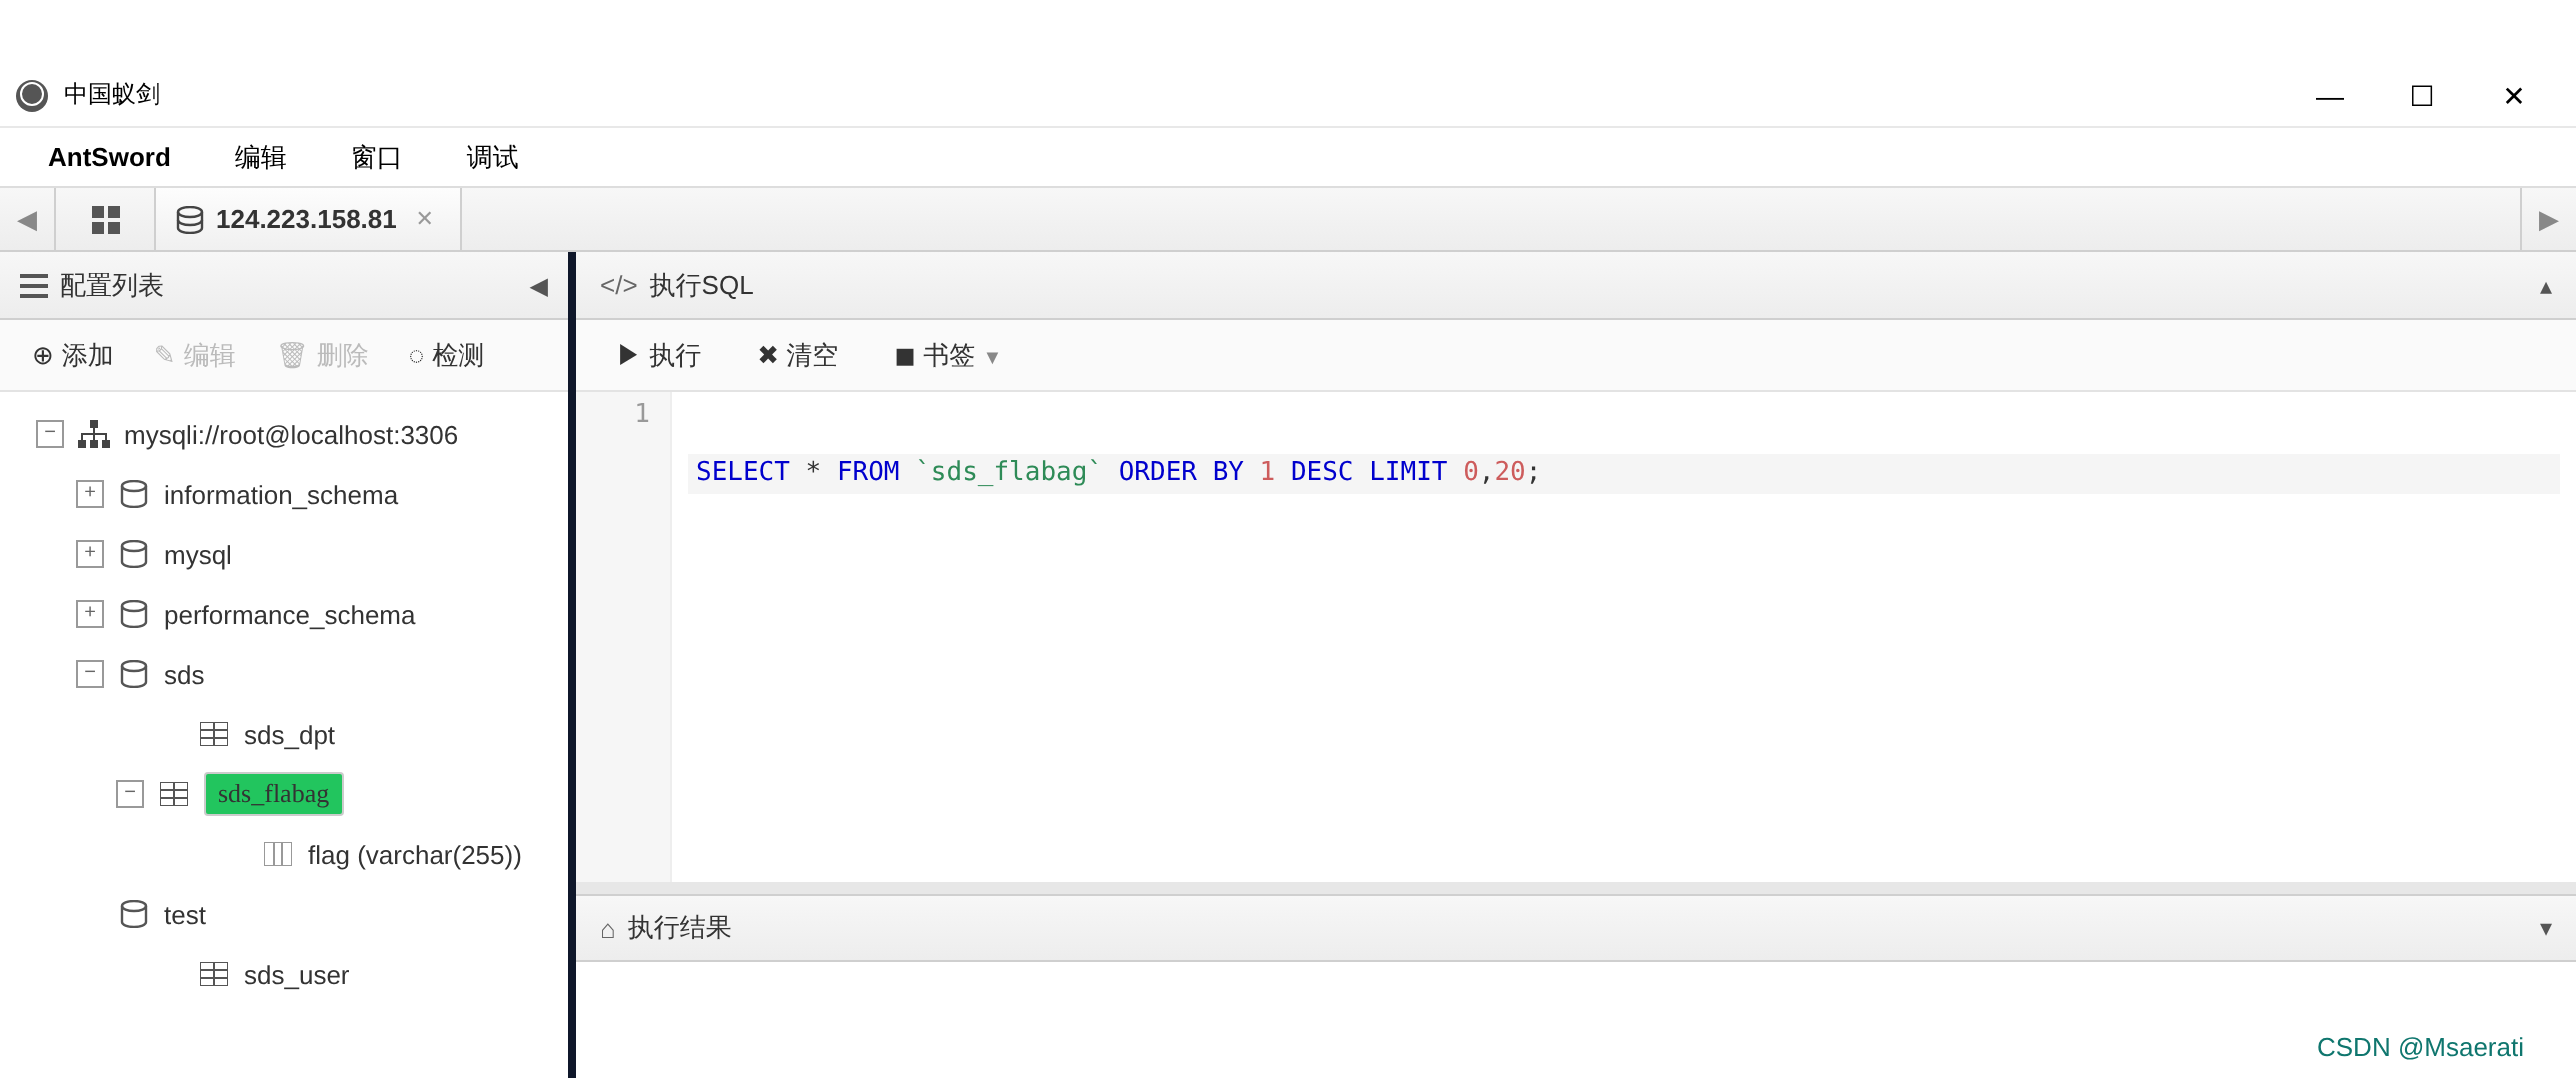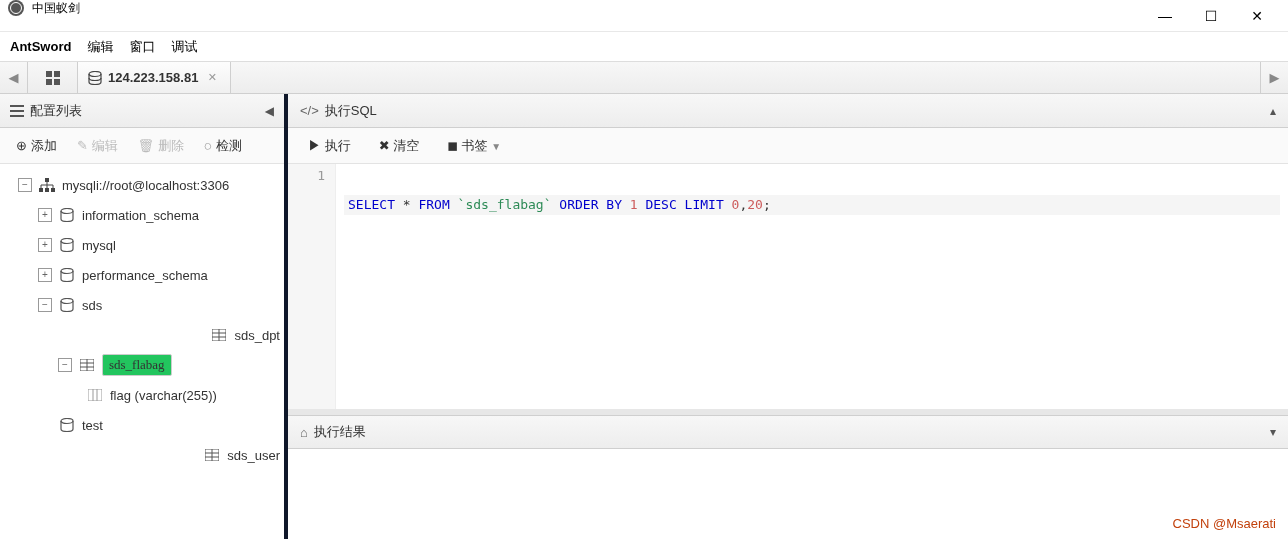--- a/index.html
+++ b/index.html
@@ -1,23 +1,23 @@
 <!DOCTYPE html>
 <html><head>
 <meta charset="utf-8">
 <style>
 * { box-sizing: border-box; margin: 0; padding: 0; }
 body { font-family: "Microsoft YaHei", Arial, sans-serif; font-size: 13px; color: #333; background: #fff; width: 1288px; height: 539px; overflow: hidden; position: relative; }
-.titlebar { height: 32px; display: flex; align-items: flex-start; padding: 0 8px; background: #fff; border-bottom: 1px solid #e8e8e8; }
+.titlebar { height: 32px; display: flex; align-items: center; padding: 0 8px; background: #fff; border-bottom: 1px solid #e8e8e8; margin-top: 32px; }
 .titlebar .app-icon { width: 16px; height: 16px; border-radius: 50%; background: #555; margin-right: 8px; position: relative; }
 .titlebar .app-icon::after { content: ""; position: absolute; width: 10px; height: 10px; border: 1.5px solid #fff; border-radius: 50%; left: 1.5px; top: 1.5px; }
 .titlebar .title { flex: 1; font-size: 12px; color: #000; }
 .titlebar .win-btns { display: flex; gap: 0; }
 .titlebar .win-btn { width: 46px; height: 32px; display: flex; align-items: center; justify-content: center; font-size: 14px; color: #000; cursor: default; }
-.menubar { height: 30px; display: flex; align-items: center; padding: 0 10px; gap: 16px; background: #fff; border-bottom: 1px solid #ddd; }
+.menubar { height: 30px; display: flex; align-items: center; padding: 0 24px; gap: 32px; background: #fff; border-bottom: 1px solid #ddd; }
 .menubar .menu-item { font-size: 13px; color: #000; cursor: default; }
 .menubar .menu-item.brand { font-weight: bold; }
 .tabbar { height: 32px; background: linear-gradient(#f7f7f7, #ededed); border-bottom: 1px solid #cfcfcf; display: flex; align-items: stretch; }
 .tabbar .nav-btn { width: 28px; display: flex; align-items: center; justify-content: center; border-right: 1px solid #cfcfcf; color: #888; cursor: default; }
 .tabbar .nav-btn.right { border-left: 1px solid #cfcfcf; border-right: none; margin-left: auto; }
 .tabbar .grid-btn { width: 50px; display: flex; align-items: center; justify-content: center; border-right: 1px solid #cfcfcf; color: #555; cursor: default; }
 .tabbar .tab { display: flex; align-items: center; padding: 0 10px; gap: 6px; border-right: 1px solid #cfcfcf; background: linear-gradient(#fdfdfd, #f0f0f0); cursor: default; }
 .tabbar .tab .db-icon { color: #555; }
 .tabbar .tab .label { font-weight: bold; font-size: 13px; }
 .tabbar .tab .close { width: 16px; height: 16px; border-radius: 50%; display: flex; align-items: center; justify-content: center; font-size: 11px; color: #999; cursor: pointer; }
@@ -30,43 +30,43 @@
 .toolbar .tbtn { display: flex; align-items: center; gap: 4px; padding: 0 10px; height: 100%; font-size: 13px; cursor: default; }
 .toolbar .tbtn.disabled { color: #bbb; }
 .tree { flex: 1; overflow: auto; padding: 6px 0; }
 .tree-node { display: flex; align-items: center; height: 30px; padding: 0 4px; white-space: nowrap; cursor: default; }
 .tree-node .toggle { width: 14px; height: 14px; border: 1px solid #999; font-size: 10px; line-height: 12px; text-align: center; color: #666; margin-right: 6px; cursor: pointer; background: #fff; }
 .tree-node .toggle.blank { border: none; background: transparent; }
 .tree-node .icon { margin-right: 6px; color: #555; display: inline-flex; width: 18px; justify-content: center; }
 .indent-1 { padding-left: 18px; }
 .indent-2 { padding-left: 38px; }
 .indent-3 { padding-left: 58px; }
-.indent-4 { padding-left: 78px; justify-content: flex-end; }
-.indent-5 { padding-left: 66px; }
+.indent-4 { padding-left: 78px; }
+.indent-5 { padding-left: 110px; }
 .right-pane { flex: 1; display: flex; flex-direction: column; }
 .sql-header { height: 34px; background: linear-gradient(#f7f7f7, #ededed); border-bottom: 1px solid #cfcfcf; display: flex; align-items: center; padding: 0 12px; gap: 6px; }
 .sql-header .title { flex: 1; font-size: 13px; font-weight: normal; }
 .sql-header .mini-chev { color: #555; cursor: pointer; font-size: 12px; }
 .sql-toolbar { height: 36px; border-bottom: 1px solid #e3e3e3; display: flex; align-items: center; padding: 0 6px; background: #fafafa; gap: 0; }
 .sql-toolbar .tbtn { padding: 0 14px; }
 .editor { flex: 1; display: flex; background: #fff; min-height: 150px; border-bottom: 6px solid #e7e7e7; }
 .gutter { width: 48px; background: #f6f6f6; border-right: 1px solid #eee; text-align: right; padding: 4px 10px 4px 4px; color: #999; font-family: Consolas, monospace; font-size: 13px; }
 .code { flex: 1; padding: 4px 8px; font-family: Consolas, monospace; font-size: 13px; line-height: 20px; margin-top: 27px; }
 .code .line { white-space: pre; background: #f5f5f5; padding: 0 4px; }
 .kw { color: #0000cd; }
 .num { color: #cd5c5c; }
 .str { color: #2e8b57; }
 .punct { color: #333; }
 .result-header { height: 34px; background: linear-gradient(#f7f7f7, #ededed); border-bottom: 1px solid #cfcfcf; border-top: 1px solid #cfcfcf; display: flex; align-items: center; padding: 0 12px; gap: 6px; }
 .result-header .title { flex: 1; font-size: 13px; }
 .result-header .chev { color: #555; cursor: pointer; font-size: 12px; }
 .result-toolbar { height: 32px; border-bottom: 1px solid #e3e3e3; display: flex; align-items: center; padding: 0 6px; background: #fafafa; }
 .result-toolbar .tbtn { color: #bbb; }
 .result-body { flex: 0 0 90px; background: #fff; }
-.watermark { position: absolute; right: 12px; bottom: 8px; color: #c2410c; font-size: 13px; pointer-events: none; }
+.watermark { position: absolute; right: 26px; bottom: 8px; color: #0f766e; font-size: 13px; pointer-events: none; }
 svg { display: block; }
 </style>
 </head>
 <body>
 
 <div class="titlebar">
   <div class="app-icon"></div>
   <div class="title">中国蚁剑</div>
   <div class="win-btns">
     <div class="win-btn">—</div>

